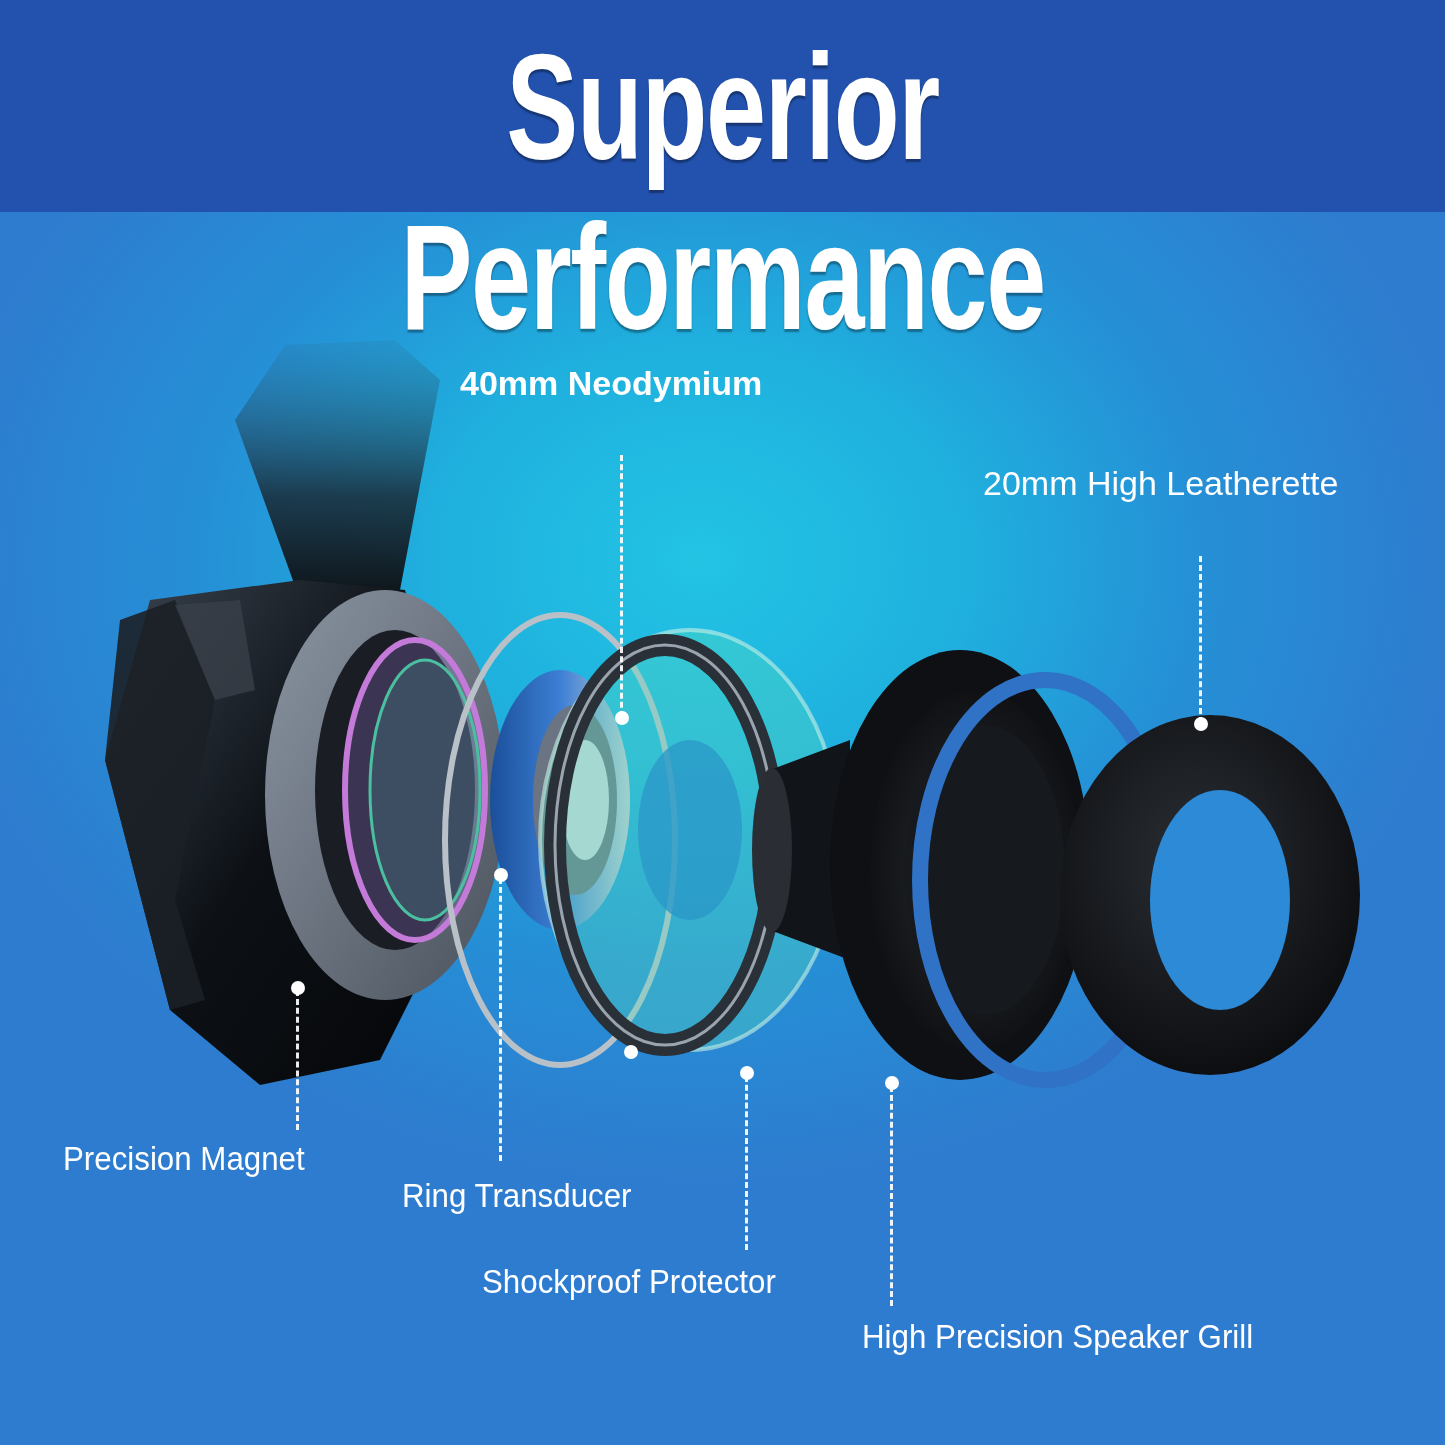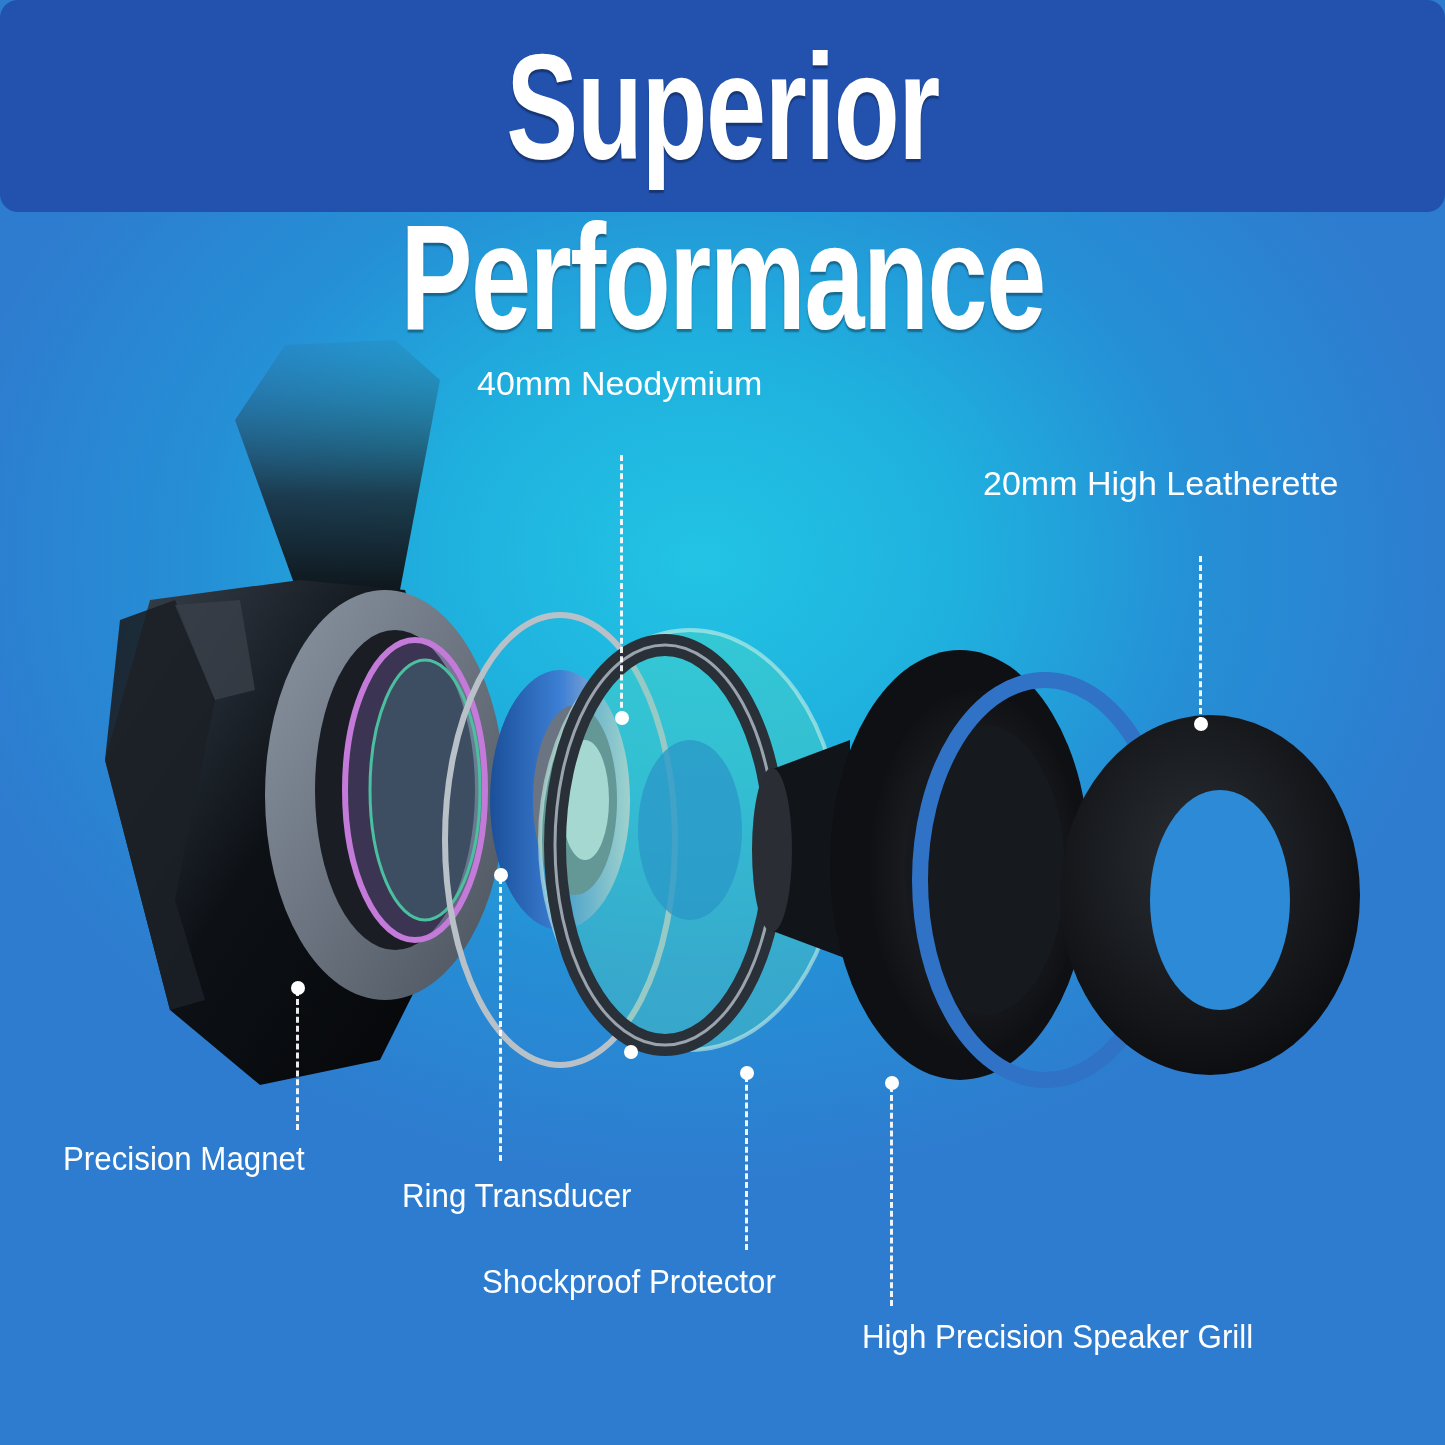--- a/index.html
+++ b/index.html
@@ -3,21 +3,21 @@
 <meta charset="utf-8">
 <style>
   html, body { margin: 0; padding: 0; }
   body { width: 1445px; height: 1445px; overflow: hidden; position: relative;
          font-family: "Liberation Sans", sans-serif; background: #2f7fd0; }
   .stage { position: absolute; left: 0; top: 0; width: 1445px; height: 1445px;
            background:
              radial-gradient(ellipse 760px 620px at 700px 560px, #22c4e4 0%, #1fb0de 35%, #2590d6 65%, #2e7ccf 100%);
   }
   .header { position: absolute; left: 0; top: 0; width: 1445px; height: 212px;
-            background: #2252ae; border-radius: 18px; }
+            background: #2252ae; }
   .title { position: absolute; left: 0; top: 22px; width: 1445px; text-align: center;
            color: #ffffff; font-family: "Liberation Sans", sans-serif; font-weight: bold;
            font-size: 150px; line-height: 170px; letter-spacing: -2px;
            transform: scaleX(0.72); transform-origin: 723px 0;
            text-shadow: 0 3px 2px rgba(0,0,0,0.35); }
   .subtitle { position: absolute; left: 0; top: 228px; width: 1445px; text-align: center;
               color: #163a4a; font-size: 49px; line-height: 60px; }
   .label { position: absolute; color: #ffffff; font-size: 34px; line-height: 43px;
            white-space: nowrap; }
   .label.condensed { transform: scaleX(0.92); transform-origin: 0 0; }
@@ -117,21 +117,21 @@
   <div class="leader" style="left:499px; top:878px; height:283px;"></div>
 
   <div class="dot" style="left:630px; top:1052px;"></div>
 
   <div class="dot" style="left:746px; top:1073px;"></div>
   <div class="leader" style="left:745px; top:1076px; height:174px;"></div>
 
   <div class="dot" style="left:891px; top:1083px;"></div>
   <div class="leader" style="left:890px; top:1086px; height:220px;"></div>
 
-  <div class="label" style="left:477px; top:362px;">
+  <div class="label" style="left:460px; top:362px;font-weight:bold;">
     <div>40mm Neodymium</div>
   </div>
 
   <div class="label" style="left:983px; top:462px;">
     <div>20mm High Leatherette</div>
   </div>
 
   <div class="label condensed" style="left:63px; top:1137px;">Precision Magnet</div>
   <div class="label condensed" style="left:402px; top:1174px;">Ring Transducer</div>
   <div class="label condensed" style="left:482px; top:1260px;">Shockproof Protector</div>

